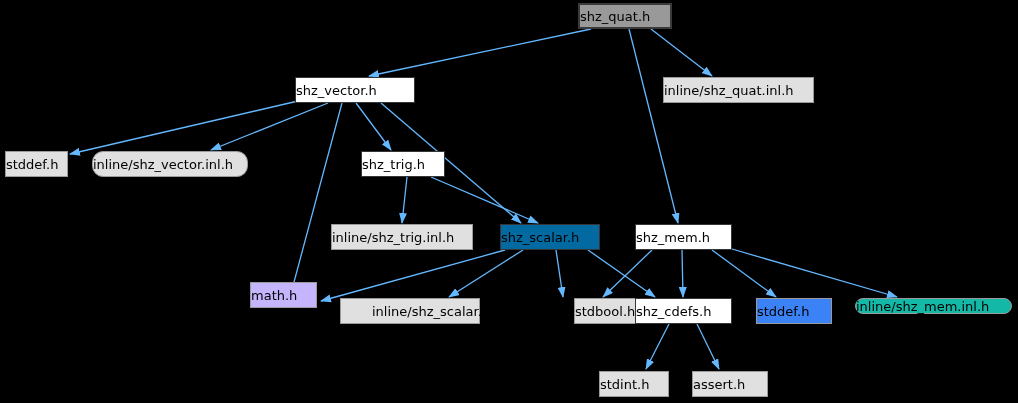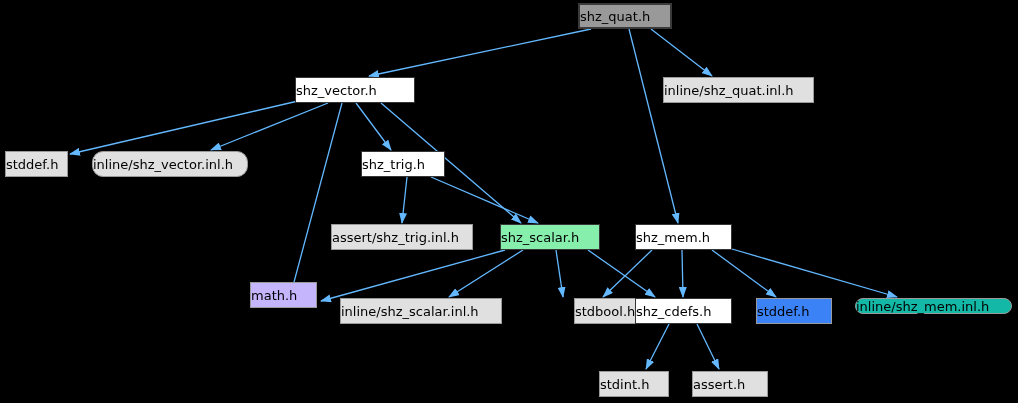--- a/index.html
+++ b/index.html
@@ -92,32 +92,32 @@
       <div class="node leaf" style="left: 5px; top: 151px; width: 63px; height: 26px; background: rgb(224, 224, 224); border-color: rgb(154, 154, 154);">
         <span>stddef.h</span>
       </div>
       <div class="node leaf" style="left: 92px; top: 151px; width: 156px; height: 26px; background: rgb(224, 224, 224); border-color: rgb(154, 154, 154); border-radius: 11px;">
         <span>inline/shz_vector.inl.h</span>
       </div>
       <div class="node internal" style="left: 361px; top: 151px; width: 84px; height: 26px; background: rgb(255, 255, 255); border-color: rgb(53, 53, 53);">
         <span>shz_trig.h</span>
       </div>
       <div class="node leaf" style="left: 331px; top: 224px; width: 142px; height: 26px; background: rgb(224, 224, 224); border-color: rgb(154, 154, 154);">
-        <span>assert/shz_trig.inl.h</span>
+        <span>inline/shz_trig.inl.h</span>
       </div>
-      <div class="node internal" style="left: 500px; top: 224px; width: 100px; height: 26px; background: #86efac; border-color: rgb(53, 53, 53);">
+      <div class="node internal" style="left: 500px; top: 224px; width: 100px; height: 26px; background: #0369a1; border-color: rgb(53, 53, 53);">
         <span>shz_scalar.h</span>
       </div>
       <div class="node internal" style="left: 635px; top: 224px; width: 97px; height: 26px; background: rgb(255, 255, 255); border-color: rgb(53, 53, 53);">
         <span>shz_mem.h</span>
       </div>
       <div class="node leaf" style="left: 250px; top: 282px; width: 67px; height: 26px; background: #c4b5fd; border-color: rgb(154, 154, 154);">
         <span>math.h</span>
       </div>
-      <div class="node leaf" style="left: 340px; top: 298px; width: 162px; height: 26px; background: rgb(224, 224, 224); border-color: rgb(154, 154, 154);">
+      <div class="node leaf" style="left: 340px; top: 298px; width: 140px; height: 26px; background: rgb(224, 224, 224); border-color: rgb(154, 154, 154); padding-left: 31px;">
         <span>inline/shz_scalar.inl.h</span>
       </div>
       <div class="node leaf" style="left: 527px; top: 298px; width: 82px; height: 26px; background: rgb(224, 224, 224); border-color: rgb(154, 154, 154); margin-left: 47px;">
         <span>stdbool.h</span>
       </div>
       <div class="node internal" style="left: 635px; top: 298px; width: 97px; height: 26px; background: rgb(255, 255, 255); border-color: rgb(53, 53, 53);">
         <span>shz_cdefs.h</span>
       </div>
       <div class="node leaf" style="left: 756px; top: 298px; width: 76px; height: 26px; background: #3b82f6; border-color: rgb(154, 154, 154);">
         <span>stddef.h</span>

